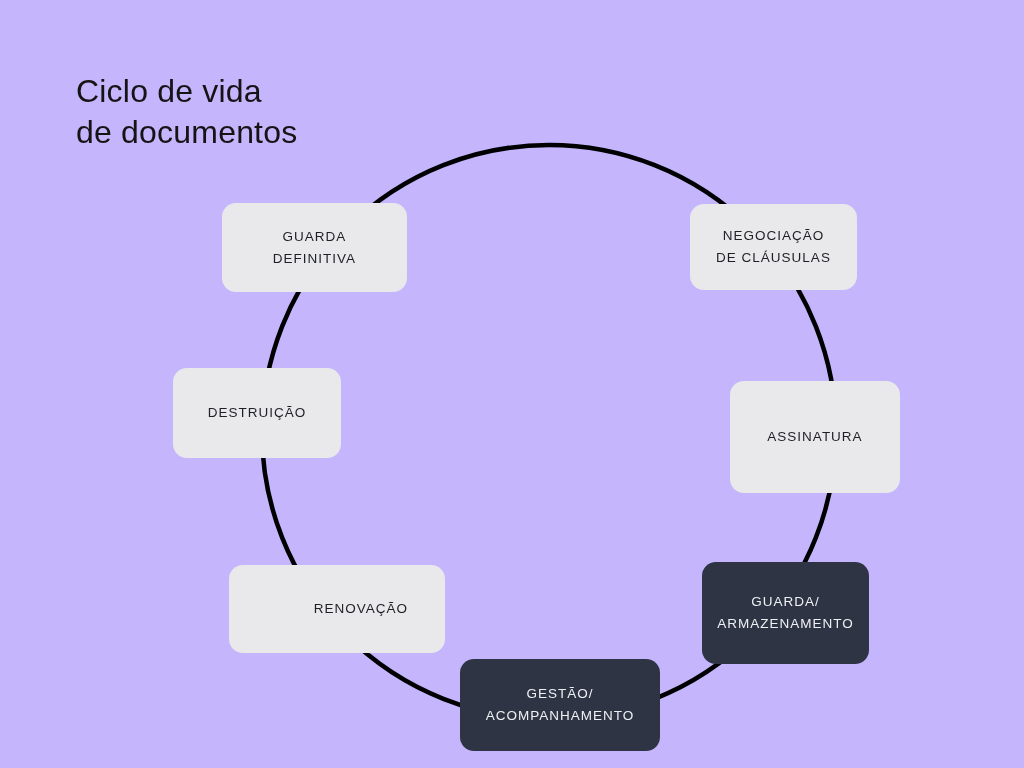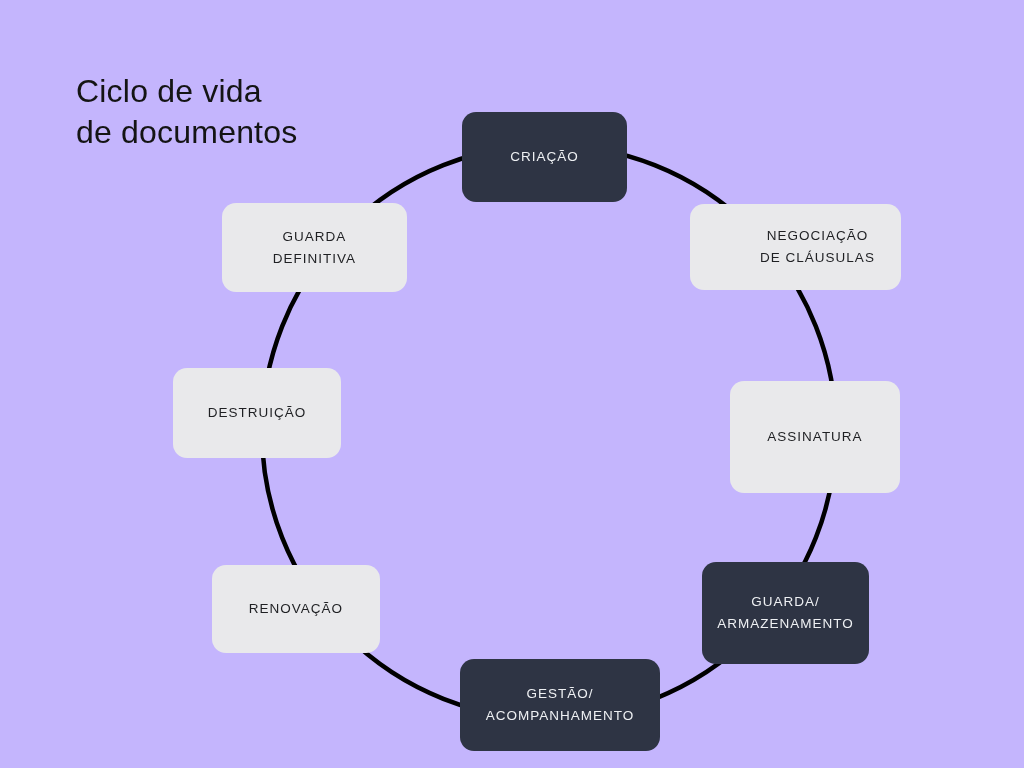--- a/index.html
+++ b/index.html
@@ -41,41 +41,40 @@
     font-size: 13.5px;
     letter-spacing: 1px;
     line-height: 1.6;
     white-space: pre-line;
   }
   .node.dark { background: #2e3444; color: #eef0f3; }
   .node.light { background: #e9e9eb; color: #1f2023; }
 
   
   .n0 { left: 462px; top: 112px; width: 165px; height: 90px; }  
-  .n1 { left: 690px; top: 204px; width: 167px; height: 86px; padding-left: 44px; }  
+  .n1 { left: 690px; top: 204px; width: 167px; height: 86px; }  
   .n2 { left: 730px; top: 381px; width: 170px; height: 112px; }  
   .n3 { left: 702px; top: 562px; width: 167px; height: 102px; }  
   .n4 { left: 460px; top: 659px; width: 200px; height: 92px; }  
-  .n5 { left: 212px; top: 565px; width: 168px; height: 88px; }  
+  .n5 { left: 229px; top: 565px; width: 168px; height: 88px; padding-left: 48px; }  
   .n6 { left: 173px; top: 368px; width: 168px; height: 90px; }  
   .n7 { left: 222px; top: 203px; width: 185px; height: 89px; }  
 </style>
 </head>
 <body>
 
 <div class="canvas">
 
   <svg class="cycle-svg" width="1024" height="768" viewBox="0 0 1024 768" aria-hidden="true">
     <circle cx="549" cy="432" r="287" fill="none" stroke="#000000" stroke-width="4.5"></circle>
   </svg>
 
   <h1 class="page-title">Ciclo de vida
 de documentos</h1>
 
-  <div class="node dark n0">CRIAÇÃO</div>
 
   <div class="node light n1">NEGOCIAÇÃO
 DE CLÁUSULAS</div>
 
   <div class="node light n2">ASSINATURA</div>
 
   <div class="node dark n3">GUARDA/
 ARMAZENAMENTO</div>
 
   <div class="node dark n4">GESTÃO/

